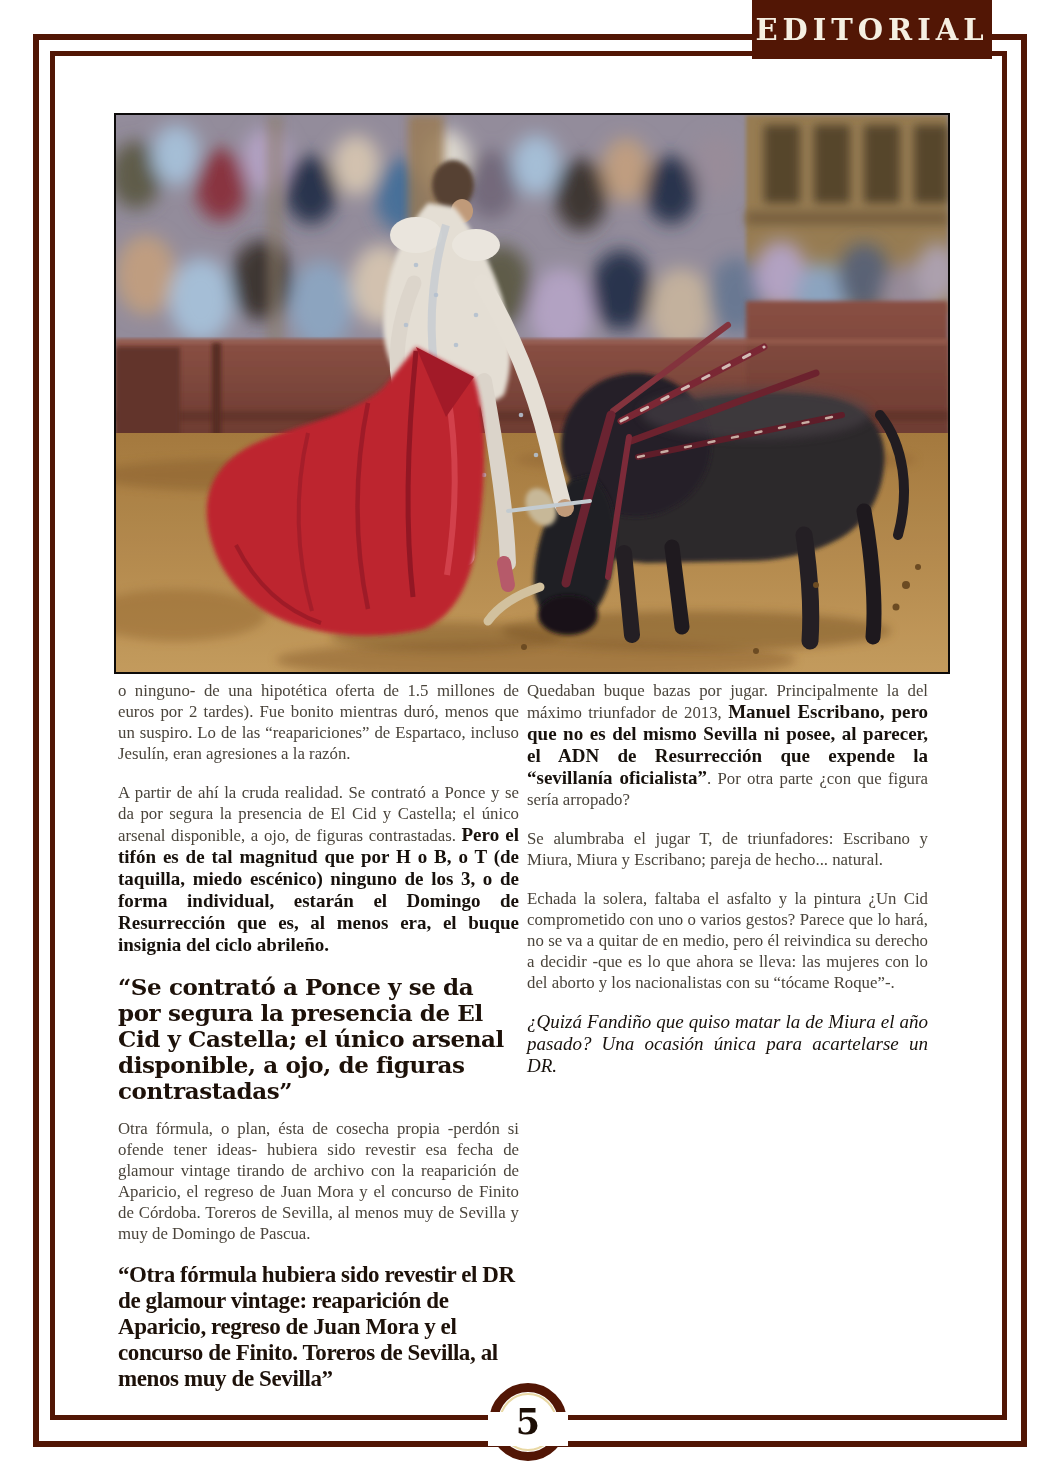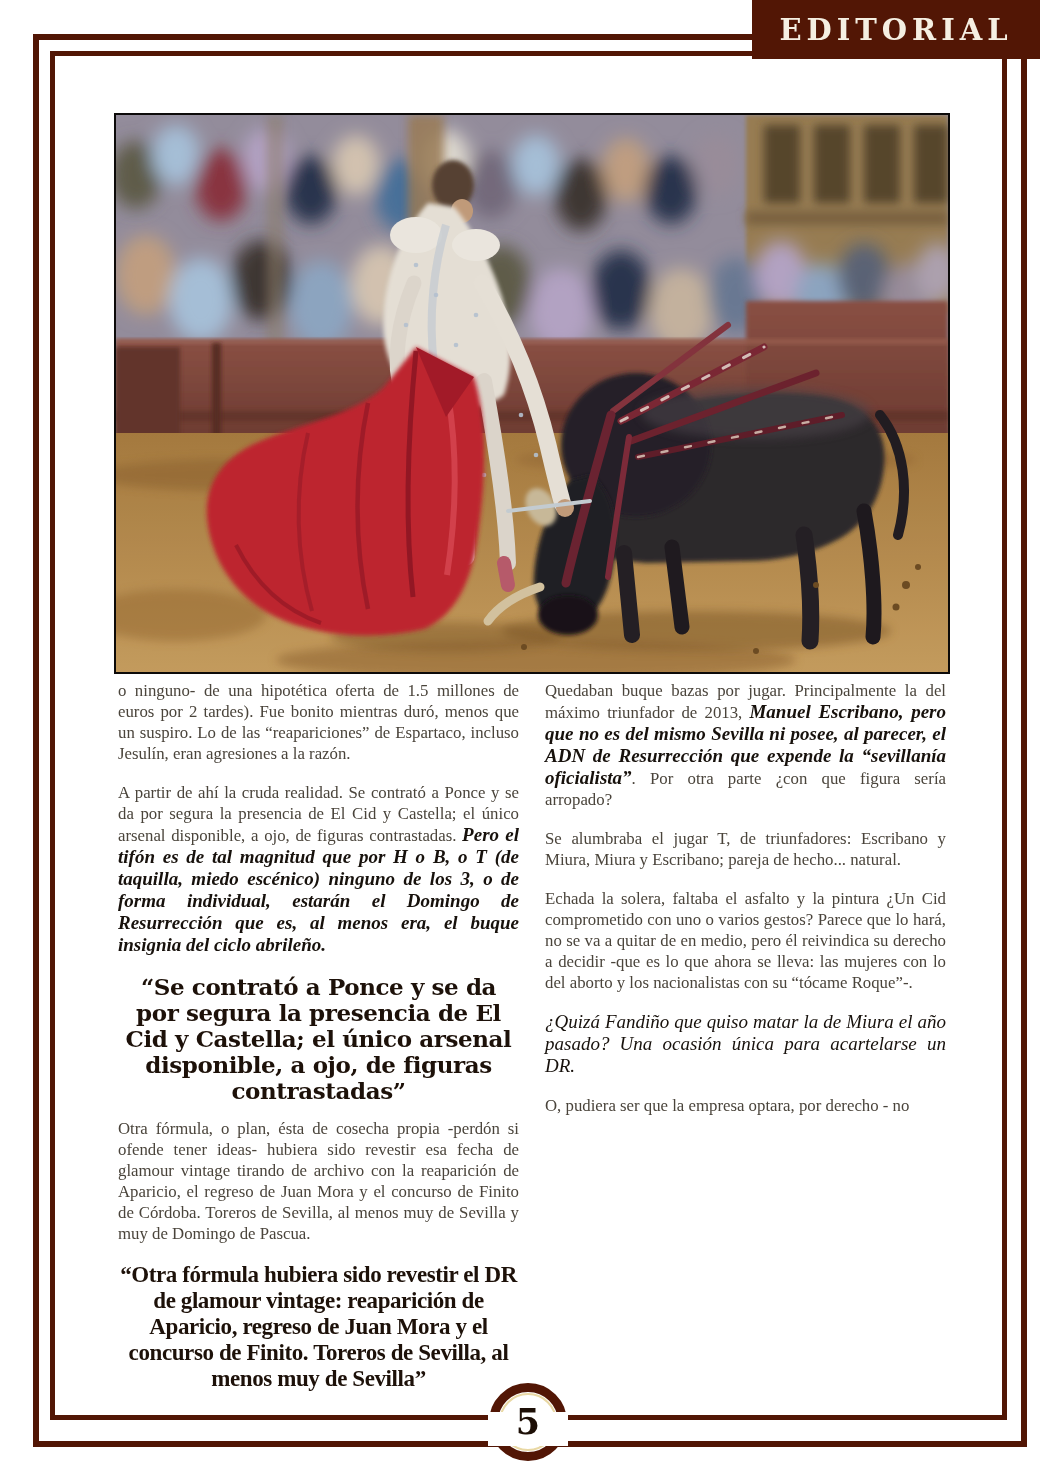--- a/index.html
+++ b/index.html
@@ -14,49 +14,49 @@
   }
   .frame-outer{
     position:absolute;left:33px;top:34px;width:994px;height:1413px;
     border:6px solid var(--brown);box-sizing:border-box;
   }
   .frame-inner{
     position:absolute;left:50px;top:51px;width:957px;height:1369px;
     border:5px solid var(--brown);box-sizing:border-box;
   }
   .banner{
-    position:absolute;left:752px;top:0;width:288px;height:59px;
+    position:absolute;left:752px;top:0;width:240px;height:59px;
     background:var(--brown);display:flex;align-items:center;justify-content:center;
     z-index:5;
   }
   .banner span{
     color:#f5efe2;font-family:"DejaVu Serif", serif;font-weight:bold;
     font-size:29px;letter-spacing:5px;
   }
   .photo{
     position:absolute;left:114px;top:113px;width:832px;height:557px;margin:0;
     border:2px solid #0c0a09;background:#9a8f87;z-index:2;
   }
   .photo svg{display:block;}
   .cols{
-    position:absolute;left:118px;top:680px;width:829px;display:flex;gap:26px;z-index:2;
+    position:absolute;left:118px;top:680px;width:829px;display:flex;gap:8px;z-index:2;
   }
   .col{width:401px;}
   p.body{
     margin:0 0 18px 0;font-size:16.8px;line-height:21px;text-align:justify;
     color:var(--body-ink);hyphens:auto;-webkit-hyphens:auto;
   }
   .em{
-    font-weight:bold;font-style:italic;font-size:19px;line-height:22px;color:#17110c;
+    font-weight:bold;font-size:19px;line-height:22px;color:#17110c;
   }
   p.em-block{
     font-weight:normal;font-style:italic;font-size:19px;line-height:22px;color:#17110c;
   }
   p.quote{
-    margin:4px 0 14px 0;text-align:center;font-family:"DejaVu Serif", serif;
+    margin:4px 0 14px 0;text-align:left;font-family:"DejaVu Serif", serif;
     font-weight:bold;font-size:23px;line-height:26px;letter-spacing:-0.4px;
     color:var(--quote-ink);
   }
   
   .emblem-ring{
     position:absolute;left:489px;top:1383px;width:78px;height:78px;border-radius:50%;
     background:#ffffff;border:9px solid var(--brown);box-sizing:border-box;z-index:6;
   }
   .emblem-inner-ring{
     position:absolute;left:499px;top:1393px;width:58px;height:58px;border-radius:50%;
@@ -252,21 +252,20 @@
       <p class="body" lang="es"><span>A partir de ahí la cruda realidad. Se contrató a Ponce y se da por segura la presencia de El Cid y Castella; el único arsenal disponible, a ojo, de figuras contrastadas. </span><span class="em">Pero el tifón es de tal magnitud que por H o B, o T (de taquilla, miedo escénico) ninguno de los 3, o de forma individual, estarán el Domingo de Resurrección que es, al menos era, el buque insignia del ciclo abrileño.</span></p>
       <p class="quote" lang="es">“Se contrató a Ponce y se da por segura la presencia de El Cid y Castella; el único arsenal disponible, a ojo, de figuras contrastadas”</p>
       <p class="body" lang="es">Otra fórmula, o plan, ésta de cosecha propia -perdón si ofende tener ideas- hubiera sido revestir esa fecha de glamour vintage tirando de archivo con la reaparición de Aparicio, el regreso de Juan Mora y el concurso de Finito de Córdoba. Toreros de Sevilla, al menos muy de Sevilla y muy de Domingo de Pascua.</p>
       <p class="quote" lang="es" style="margin-bottom:0;font-family:Liberation Serif, serif;">“Otra fórmula hubiera sido revestir el DR de glamour vintage: reaparición de Aparicio, regreso de Juan Mora y el concurso de Finito. Toreros de Sevilla, al menos muy de Sevilla”</p>
     </div>
     <div class="col">
       <p class="body" lang="es"><span>Quedaban buque bazas por jugar. Principalmente la del máximo triunfador de 2013, </span><span class="em">Manuel Escribano, pero que no es del mismo Sevilla ni posee, al parecer, el ADN de Resurrección que expende la “sevillanía oficialista”</span><span>. Por otra parte ¿con que figura sería arropado?</span></p>
       <p class="body" lang="es">Se alumbraba el jugar T, de triunfadores: Escribano y Miura, Miura y Escribano; pareja de hecho... natural.</p>
       <p class="body" lang="es">Echada la solera, faltaba el asfalto y la pintura ¿Un Cid comprometido con uno o varios gestos? Parece que lo hará, no se va a quitar de en medio, pero él reivindica su derecho a decidir -que es lo que ahora se lleva: las mujeres con lo del aborto y los nacionalistas con su “tócame Roque”-.</p>
       <p class="body em-block" lang="es">¿Quizá Fandiño que quiso matar la de Miura el año pasado? Una ocasión única para acartelarse un DR.</p>
-      <p class="body" lang="es">O, pudiera ser que la empresa optara, por derecho - no</p>
     </div>
   </div>
 
   <div class="emblem-ring"></div>
   <div class="emblem-inner-ring"></div>
   <div class="emblem-band"></div>
   <div class="emblem-num">5</div>
 
 </div>
 

